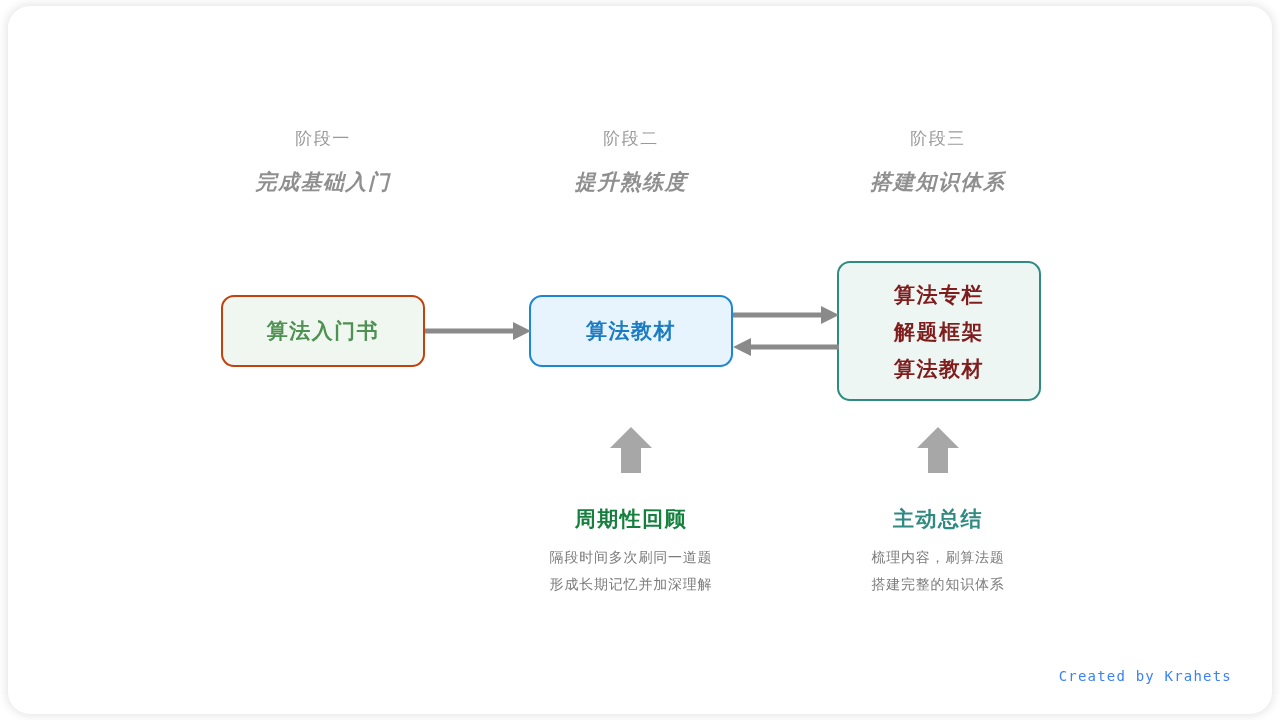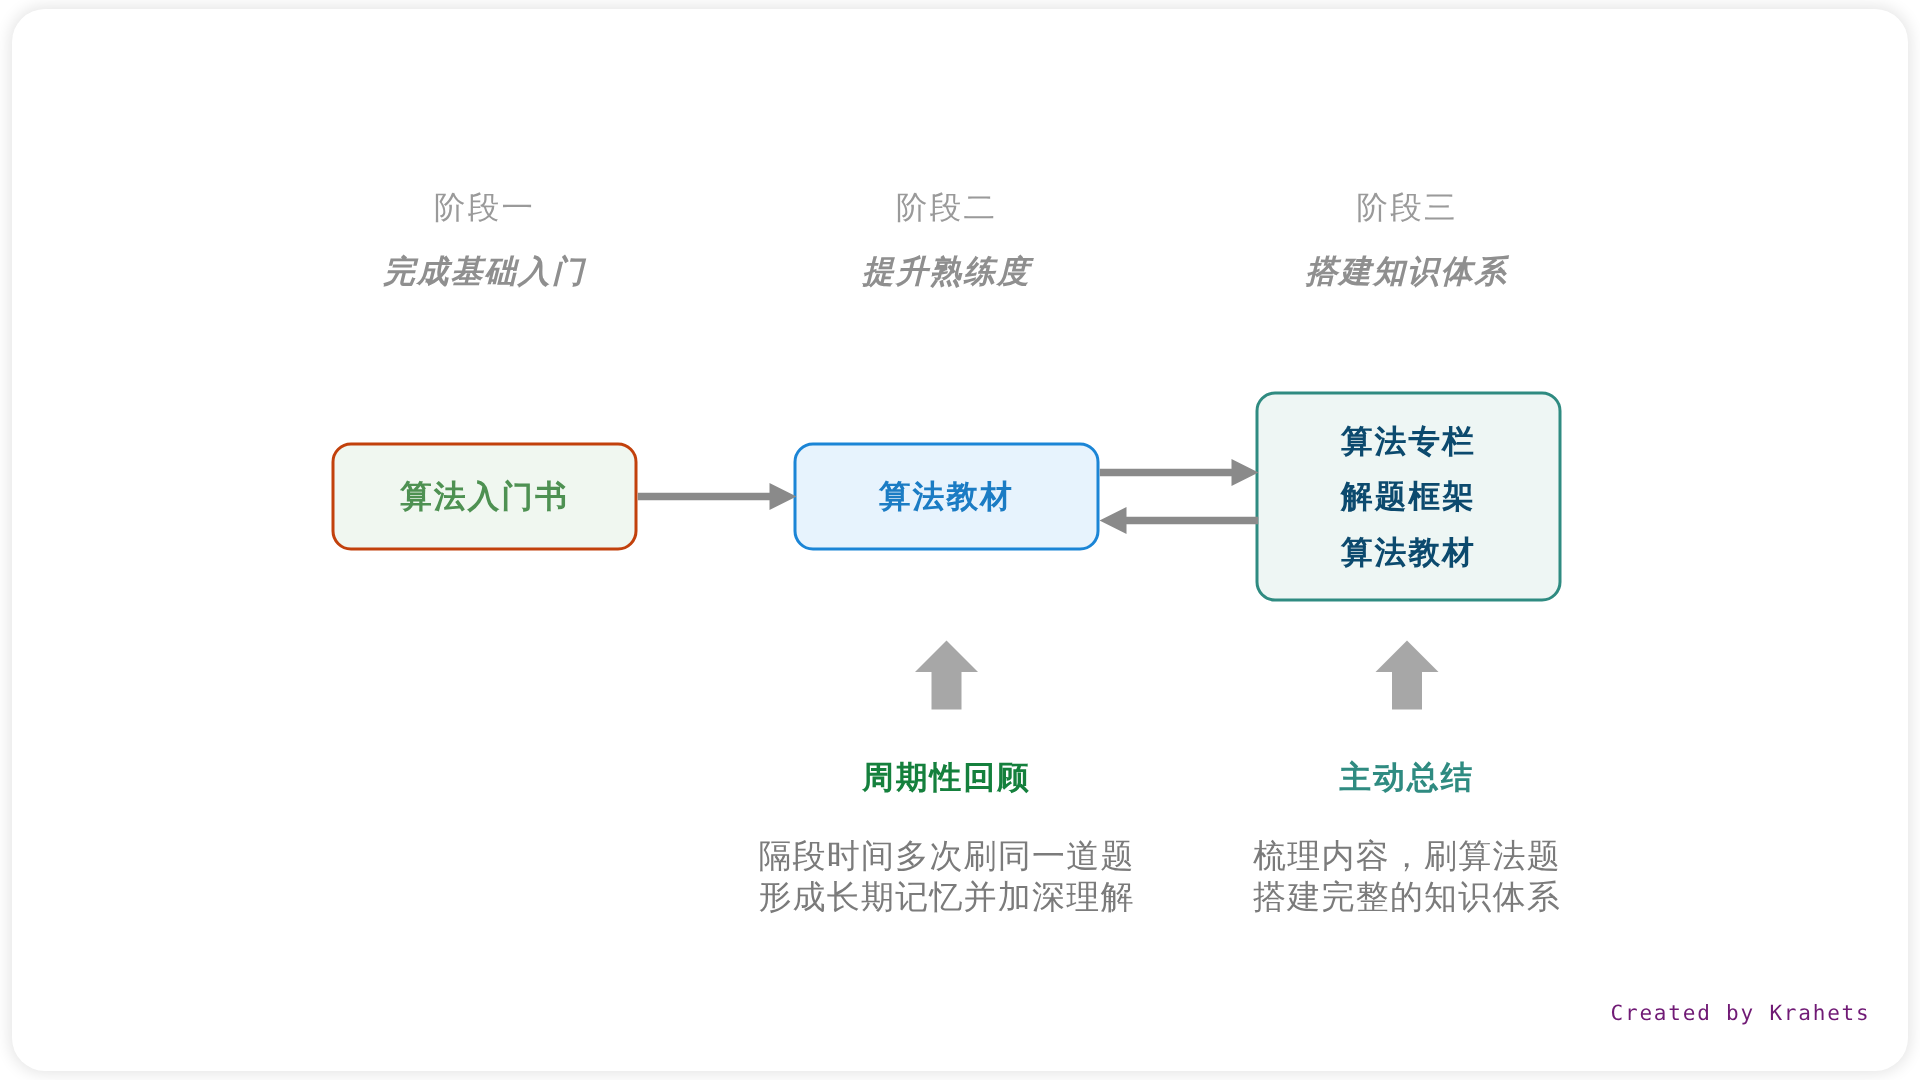--- a/index.html
+++ b/index.html
@@ -37,21 +37,21 @@
     margin-top: -6px;
   }
 
   
   .phase {
     position: absolute;
     text-align: center;
     width: 260px;
   }
   .phase-sub {
-    font-size: 21px;
+    font-size: 17px;
     color: #9a9a9a;
     letter-spacing: 1.5px;
     line-height: 30px;
     white-space: nowrap;
   }
   .phase-title {
     font-size: 21px;
     font-weight: bold;
     color: #8f8f8f;
     letter-spacing: 1.5px;
@@ -96,21 +96,21 @@
     background: #e7f3fd;
     color: #1b7cc4;
     font-size: 21px;
   }
 
   #node-system {
     left: 845px; top: 267px;
     width: 204px; height: 140px;
     border: 2px solid #2f8b81;
     background: #eef6f4;
-    color: #0c4a6e;
+    color: #7f1d1d;
     font-size: 21px;
   }
   #node-system .line { line-height: 37px; }
 
   
   .harrow {
     position: absolute;
     height: 20px;
   }
   .harrow svg { display: block; }
@@ -136,41 +136,41 @@
     text-align: center;
   }
   .note-title {
     font-size: 21px;
     font-weight: bold;
     letter-spacing: 1.5px;
     line-height: 30px;
     white-space: nowrap;
   }
   .note-body {
-    margin-top: 23px;
-    font-size: 22px;
+    margin-top: 10px;
+    font-size: 14px;
     color: #7b7b7b;
     line-height: 27px;
     letter-spacing: 0.8px;
   }
   .note-body div { white-space: nowrap; }
 
   #note-review  { left: 489px; top: 510px; }
   #note-summary { left: 796px; top: 510px; }
   #note-review .note-title  { color: #15803d; }
   #note-summary .note-title { color: #2f8b81; }
 
   
   #credit {
     position: absolute;
-    right: 25px;
+    right: 40px;
     top: 674px;
     font-family: "DejaVu Sans Mono", "Liberation Mono", monospace;
     font-size: 14px;
-    color: #701a75;
+    color: #3b82f6;
     letter-spacing: 1.2px;
     white-space: nowrap;
   }
 </style>
 </head>
 <body>
 
 <div id="card"></div>
 
 <div id="stage">

